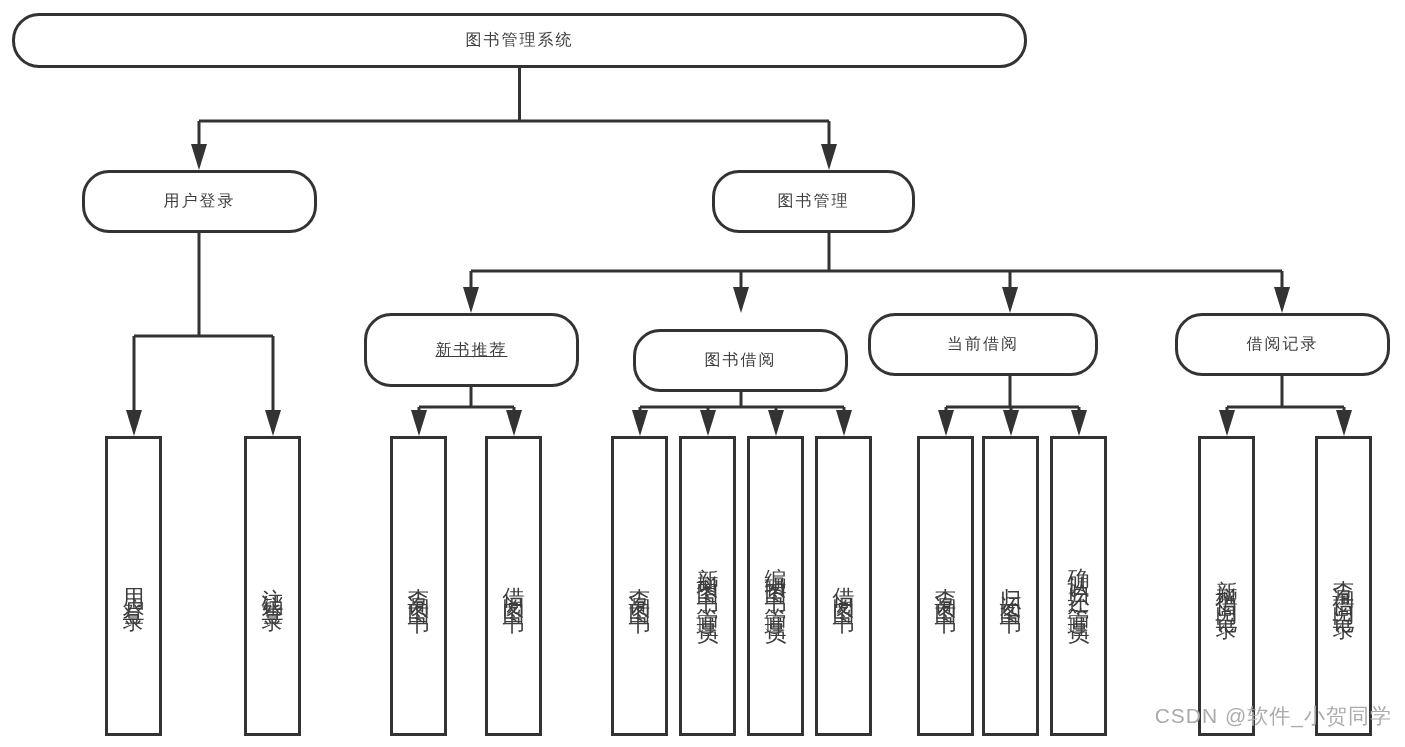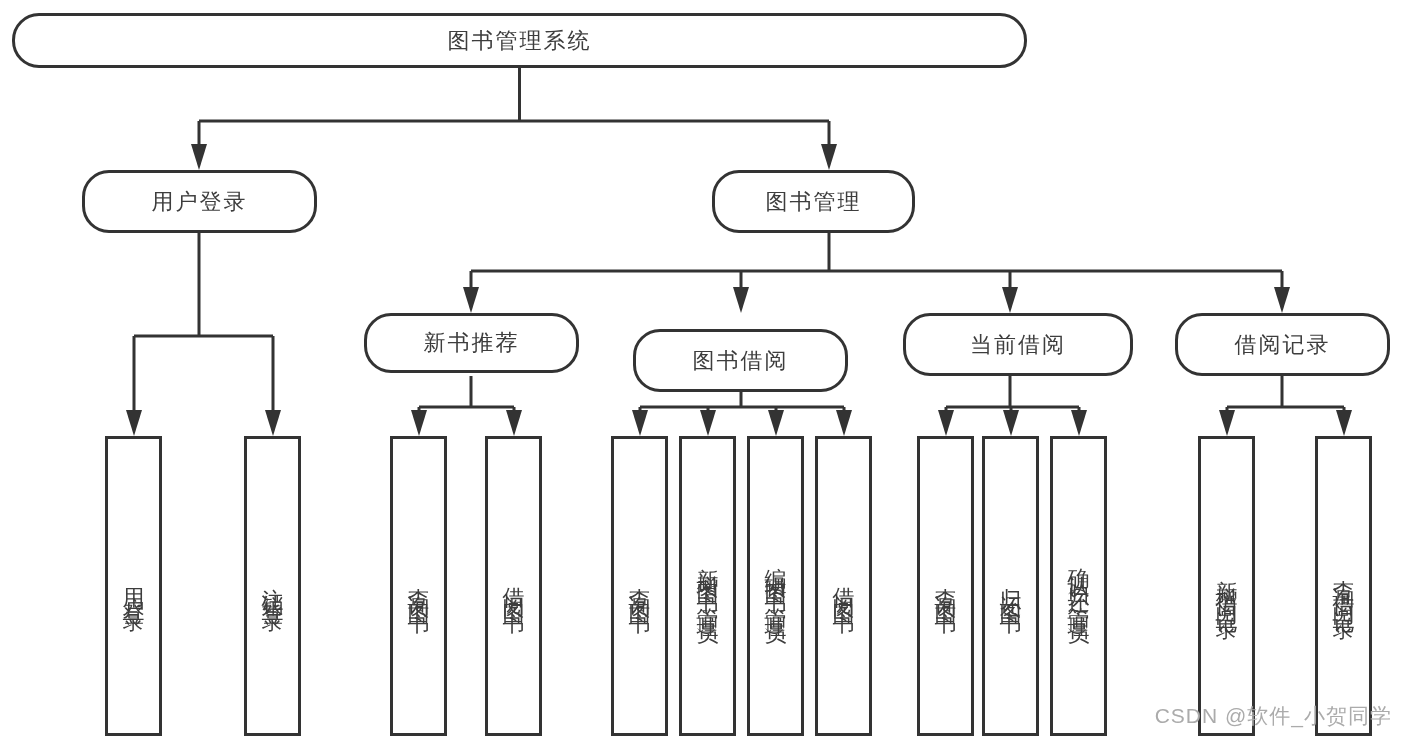--- a/index.html
+++ b/index.html
@@ -27,21 +27,21 @@
     background: #ffffff;
     border: 3px solid #333333;
     color: #3d3d3d;
     display: flex;
     align-items: center;
     justify-content: center;
     z-index: 2;
     text-align: center;
   }
   .node.h {
-    font-size: 22px;
+    font-size: 16px;
     letter-spacing: 2px;
     border-radius: 27px;
   }
   .node.v {
     font-size: 22px;
   }
   .node.v .vtext {
     writing-mode: vertical-rl;
     text-orientation: mixed;
     letter-spacing: 8px;
@@ -102,23 +102,23 @@
       <polygon points="1219,410 1235,410 1227,436"></polygon>
       <polygon points="1336,410 1352,410 1344,436"></polygon>
     </g>
   </svg>
 
   <div class="node h" style="left:12px; top:13px; width:1015px; height:55px;">图书管理系统</div>
 
   <div class="node h" style="left:82px; top:170px; width:235px; height:63px;">用户登录</div>
   <div class="node h" style="left:712px; top:170px; width:203px; height:63px;">图书管理</div>
 
-  <div class="node h" style="left:364px; top:313px; width:215px; height:60px;">新书推荐</div>
+  <div class="node h" style="left:364px; top:313px; width:215px; height:74px;text-decoration:underline;">新书推荐</div>
   <div class="node h" style="left:633px; top:313px; width:215px; height:63px;margin-top:16px;">图书借阅</div>
-  <div class="node h" style="left:903px; top:313px; width:230px; height:63px;">当前借阅</div>
+  <div class="node h" style="left:868px; top:313px; width:230px; height:63px;">当前借阅</div>
   <div class="node h" style="left:1175px; top:313px; width:215px; height:63px;">借阅记录</div>
 
   <div class="node v" style="left:105px; top:436px; width:57px; height:300px;">
     <span class="vtext">用户登录</span>
   </div>
   <div class="node v" style="left:244px; top:436px; width:57px; height:300px;">
     <span class="vtext">注销登录</span>
   </div>
 
   <div class="node v" style="left:390px; top:436px; width:57px; height:300px;">

